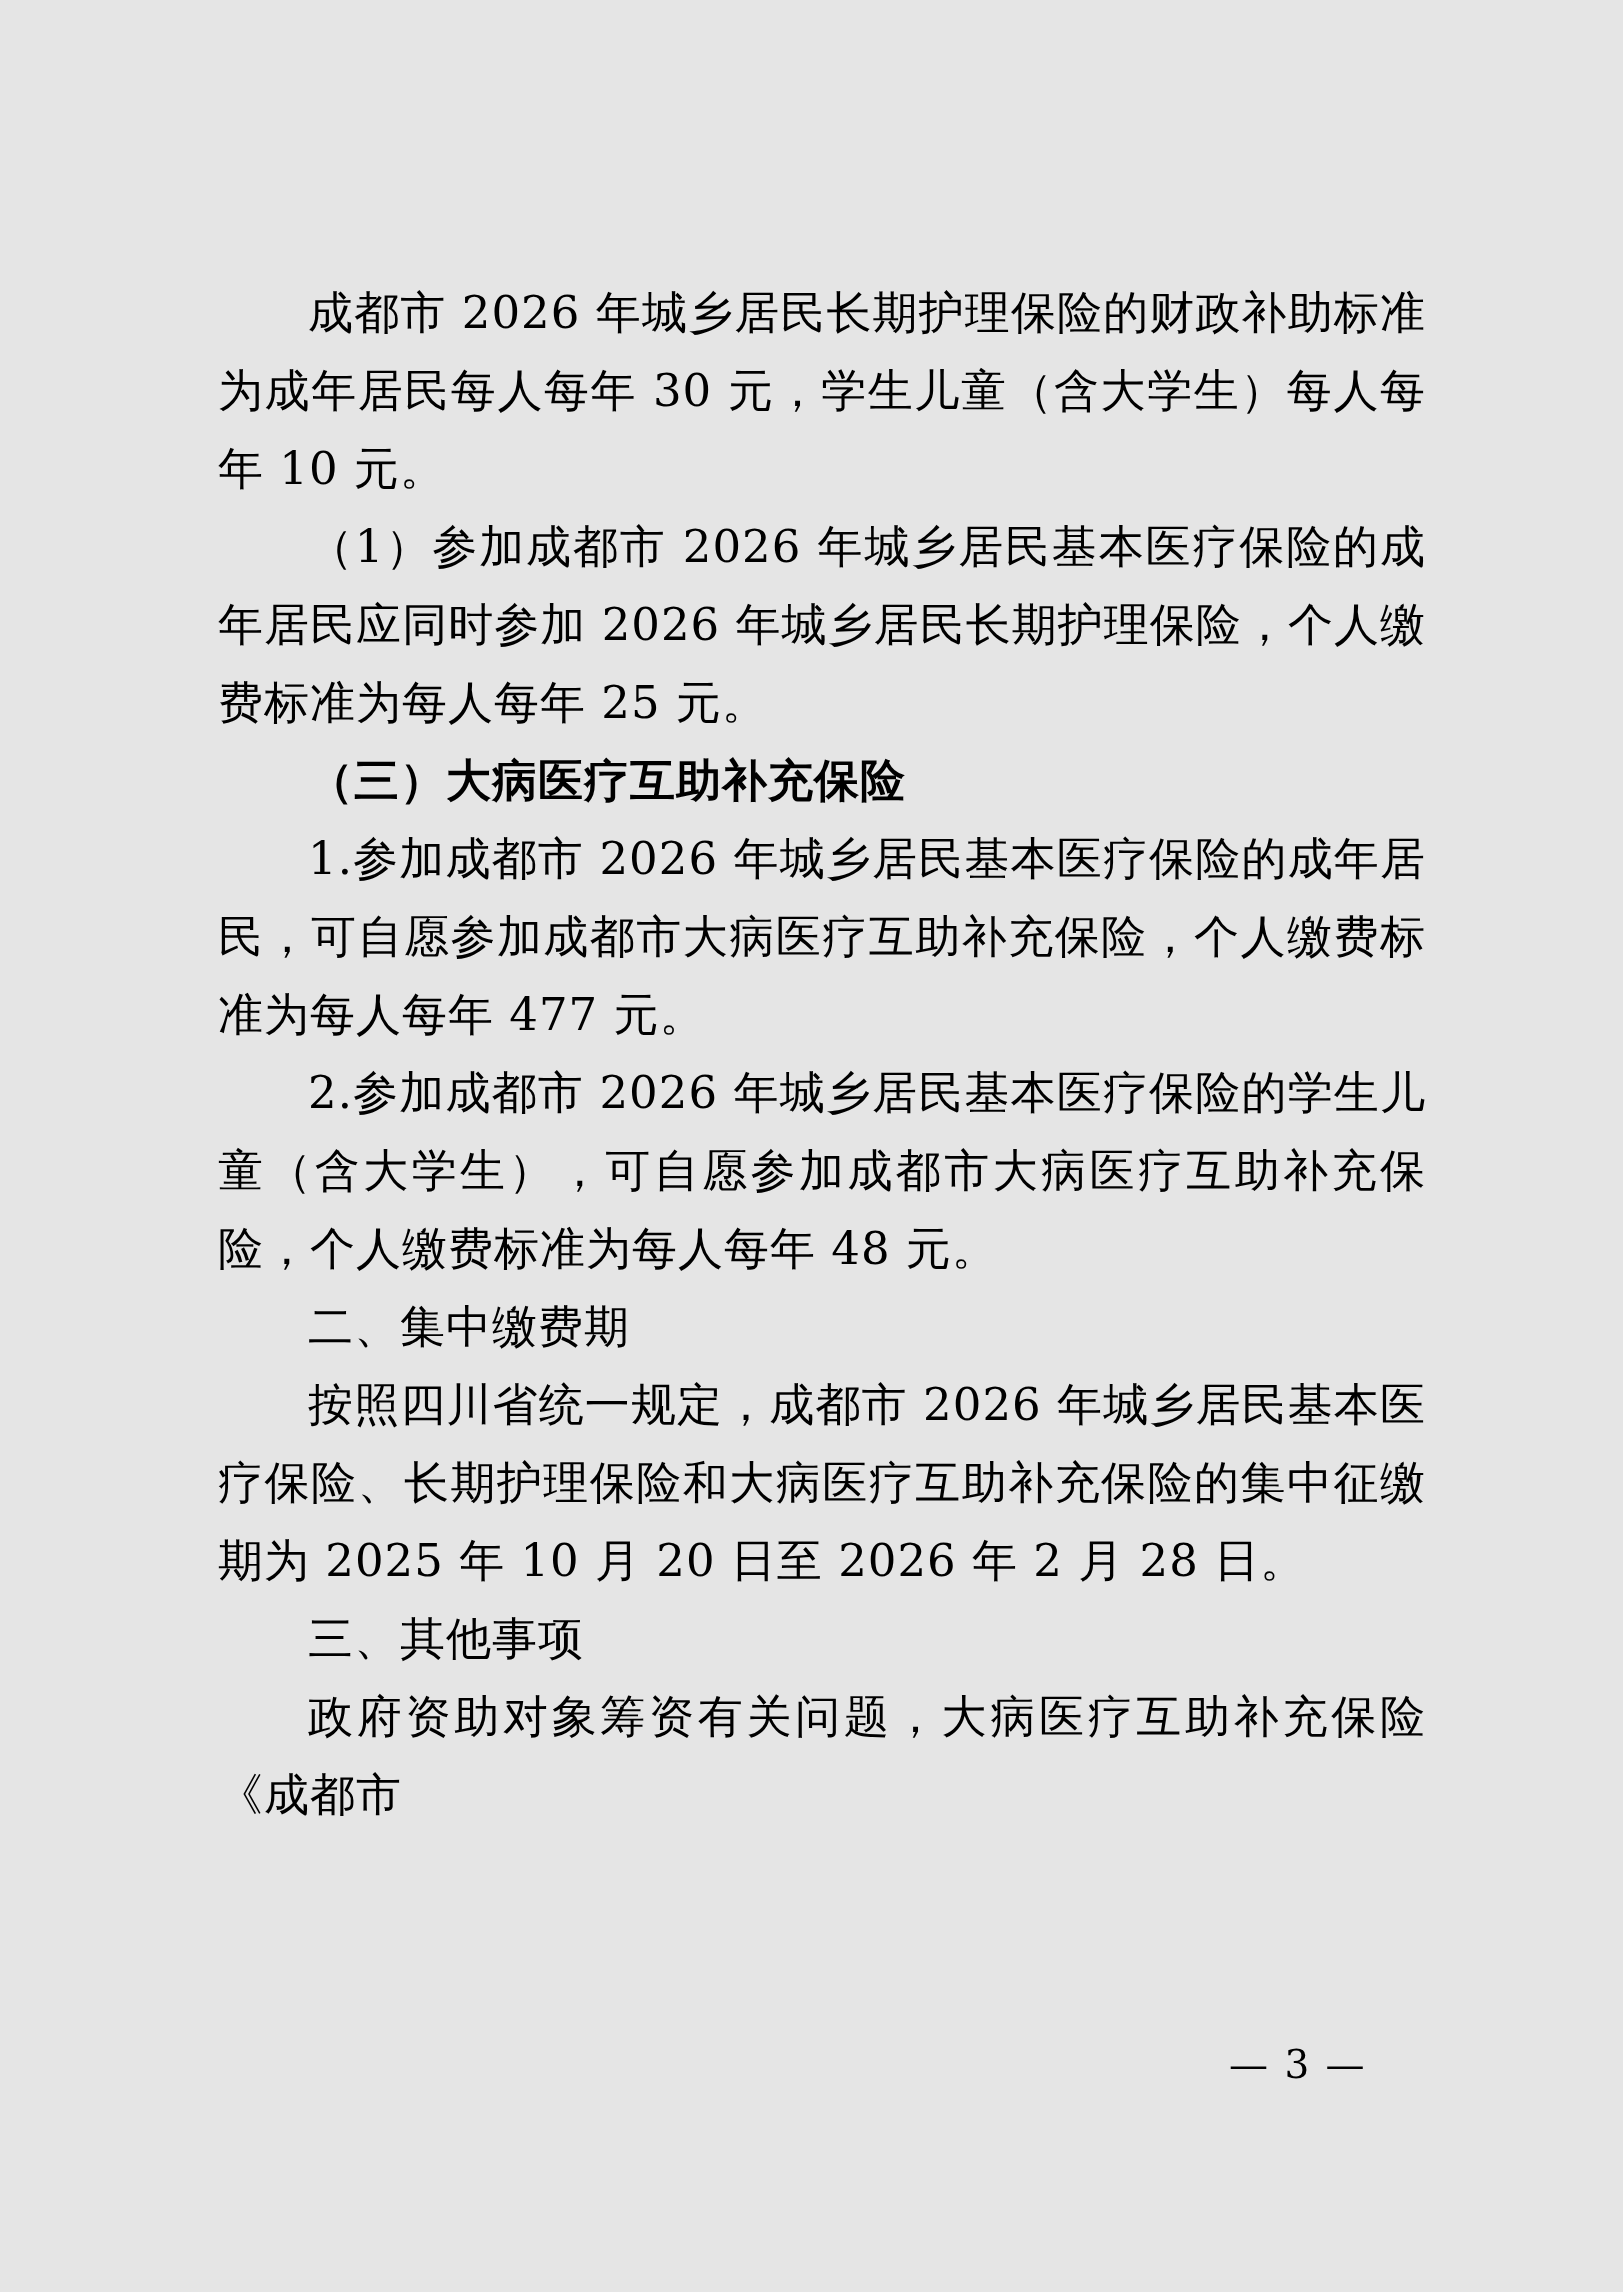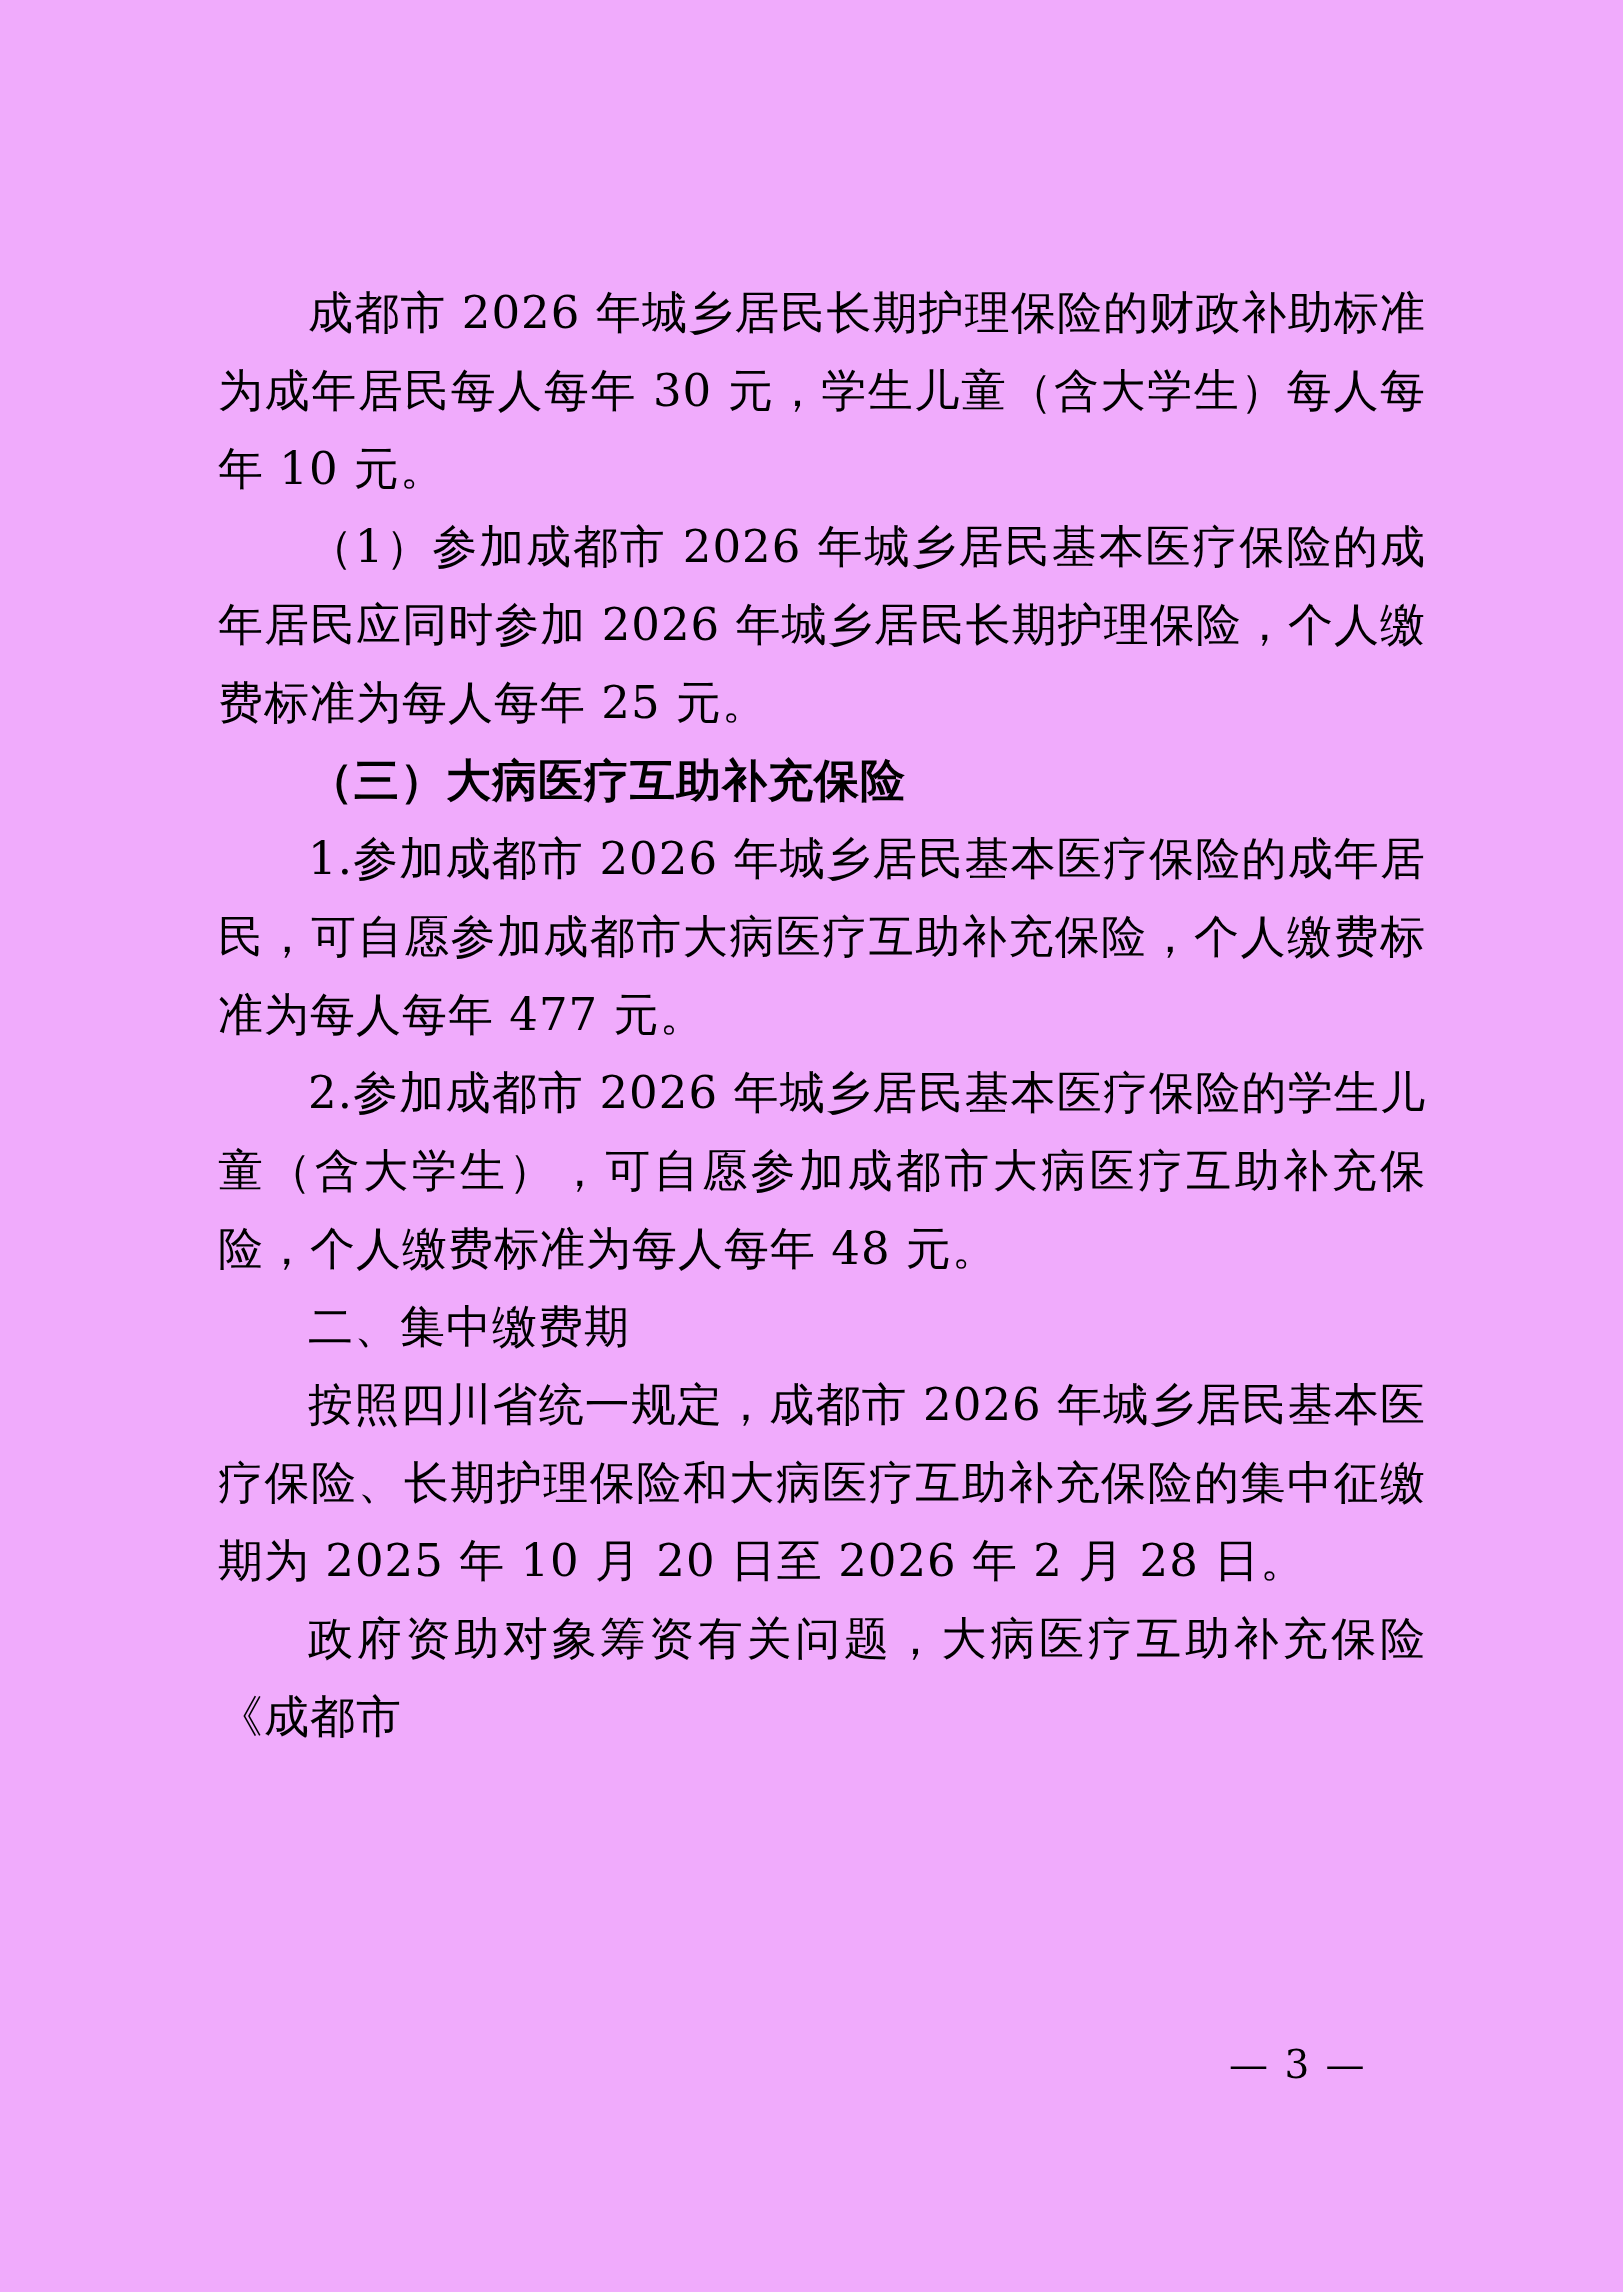--- a/index.html
+++ b/index.html
@@ -4,21 +4,21 @@
 <style>
   html, body {
     margin: 0;
     padding: 0;
     background: #ffffff;
   }
   .page {
     position: relative;
     width: 1623px;
     height: 2293px;
-    background: #f0abfc;
+    background: #e5e5e5;
     color: #000000;
     overflow: hidden;
   }
   .doc {
     position: absolute;
     left: 218px;
     top: 274px;
     width: 1208px;
     font-family: "DejaVu Serif", "Liberation Serif", serif;
     font-size: 45px;
@@ -58,17 +58,18 @@
 
 <div class="page">
   <div class="doc">
     <p class="para">成都市 2026 年城乡居民长期护理保险的财政补助标准为成年居民每人每年 30 元，学生儿童（含大学生）每人每年 10 元。</p>
     <p class="para">（1）参加成都市 2026 年城乡居民基本医疗保险的成年居民应同时参加 2026 年城乡居民长期护理保险，个人缴费标准为每人每年 25 元。</p>
     <p class="para hdr-kai">（三）大病医疗互助补充保险</p>
     <p class="para">1.参加成都市 2026 年城乡居民基本医疗保险的成年居民，可自愿参加成都市大病医疗互助补充保险，个人缴费标准为每人每年 477 元。</p>
     <p class="para">2.参加成都市 2026 年城乡居民基本医疗保险的学生儿童（含大学生），可自愿参加成都市大病医疗互助补充保险，个人缴费标准为每人每年 48 元。</p>
     <p class="para hdr-hei">二、集中缴费期</p>
     <p class="para">按照四川省统一规定，成都市 2026 年城乡居民基本医疗保险、长期护理保险和大病医疗互助补充保险的集中征缴期为 2025 年 10 月 20 日至 2026 年 2 月 28 日。</p>
+    <p class="para hdr-hei">三、其他事项</p>
     <p class="para">政府资助对象筹资有关问题，大病医疗互助补充保险《成都市</p>
   </div>
   <div class="footer">— 3 —</div>
 </div>
 
 
 </body></html>

